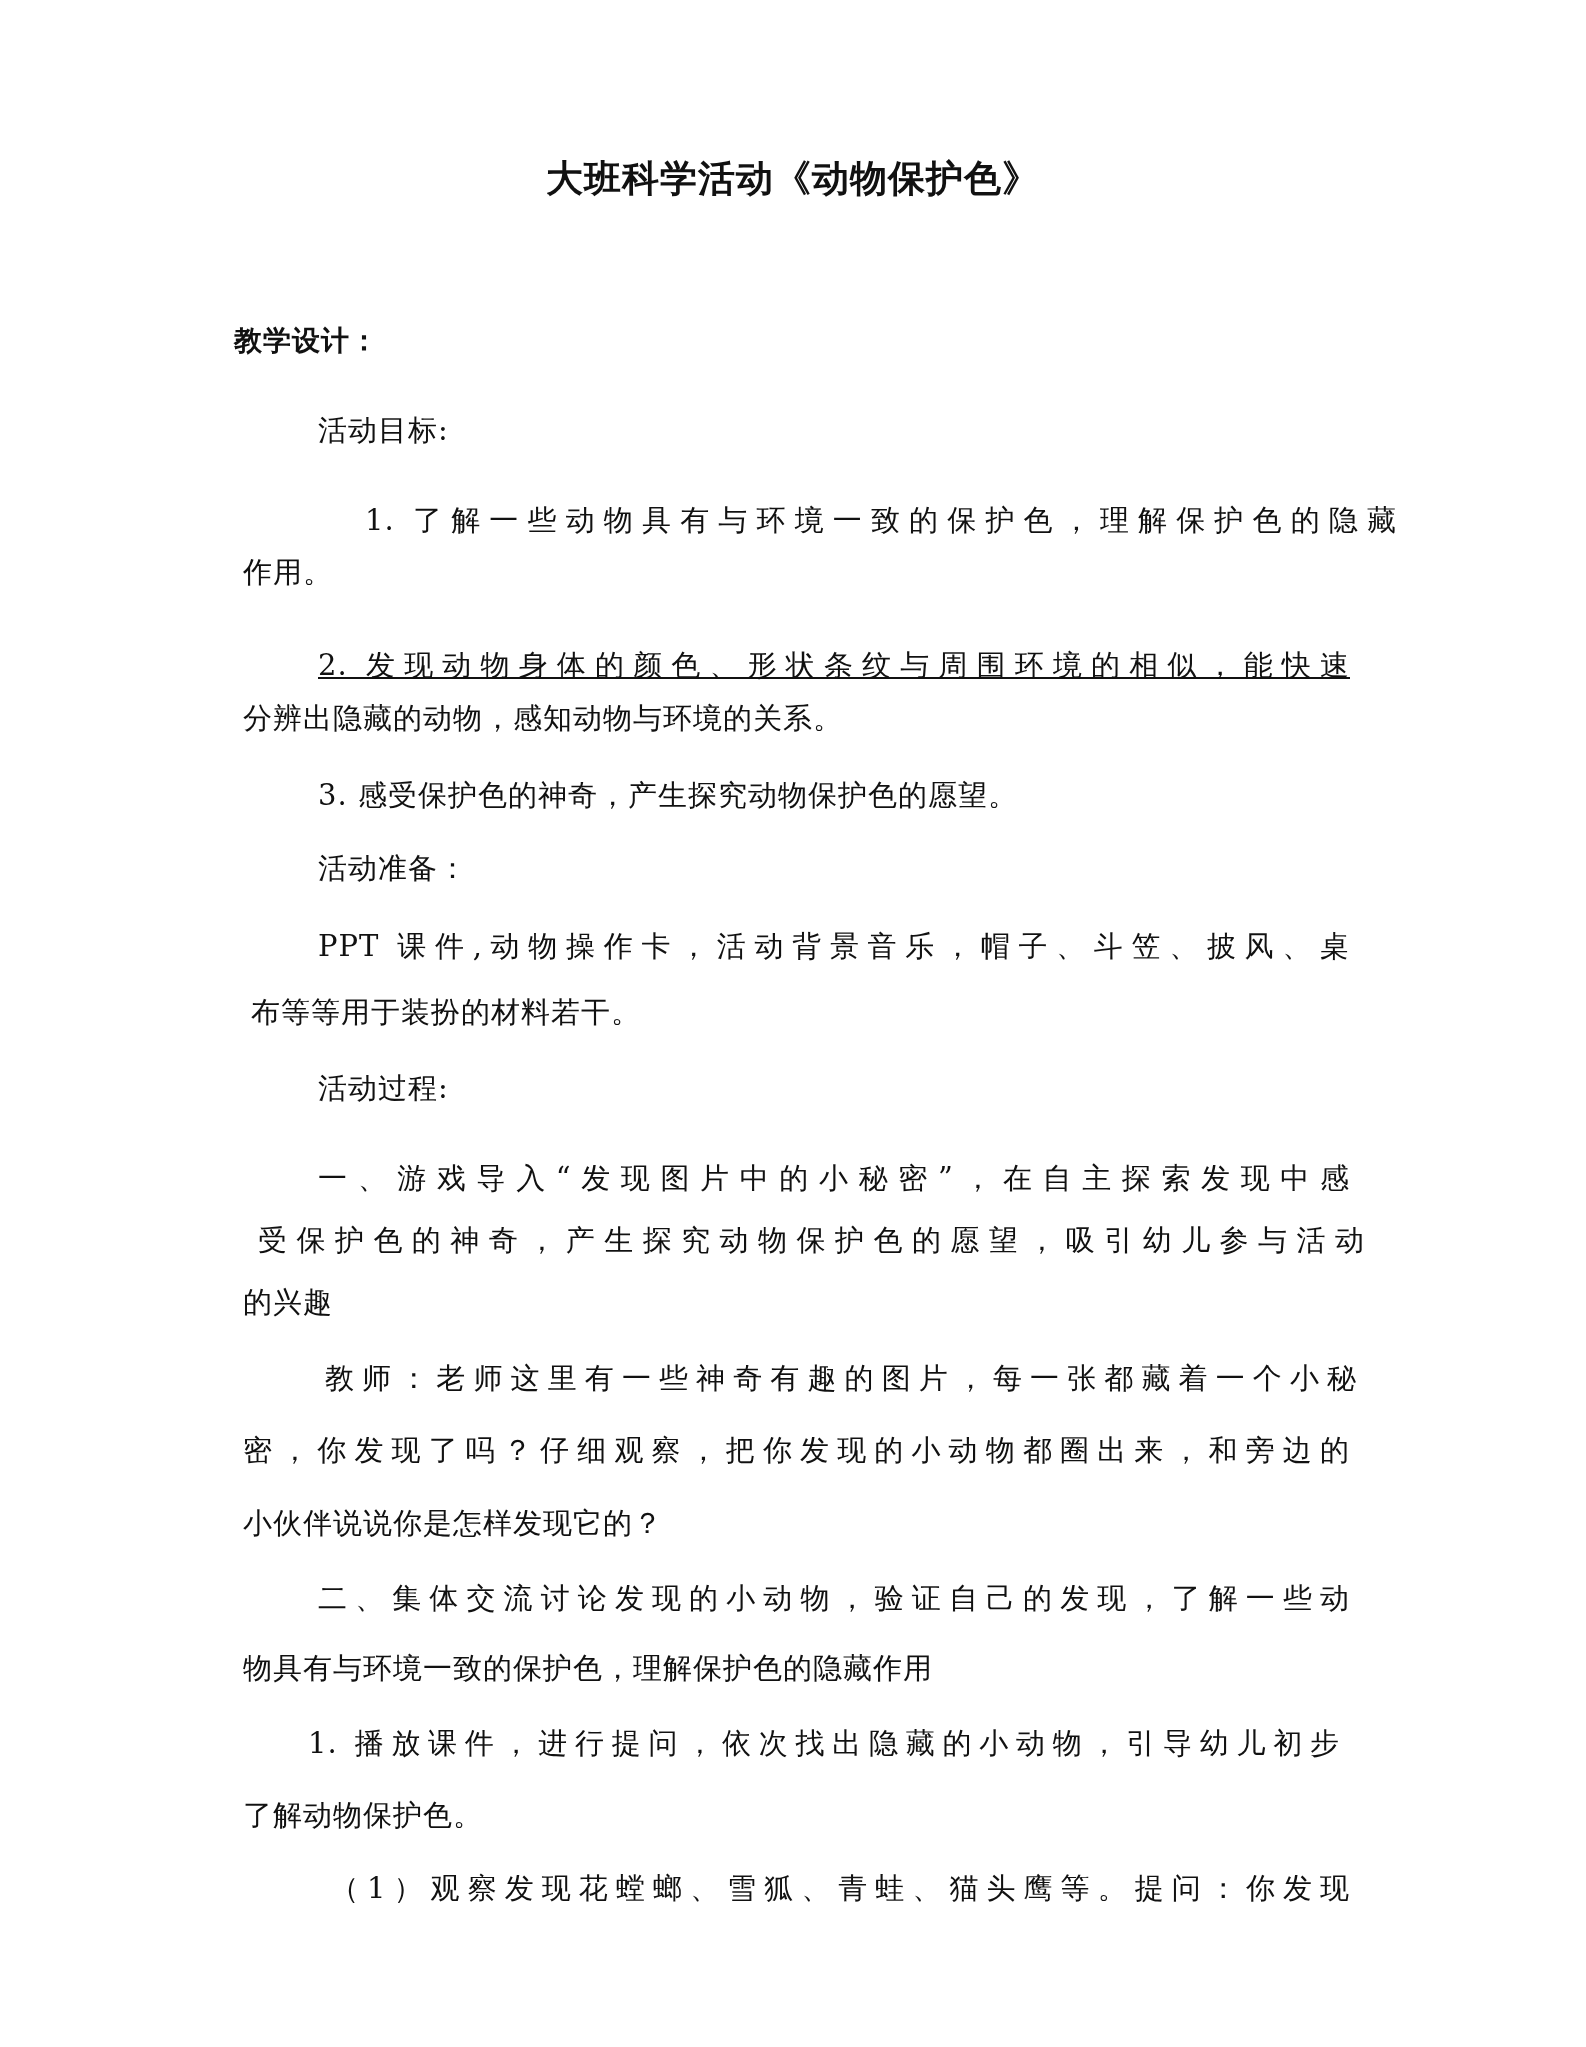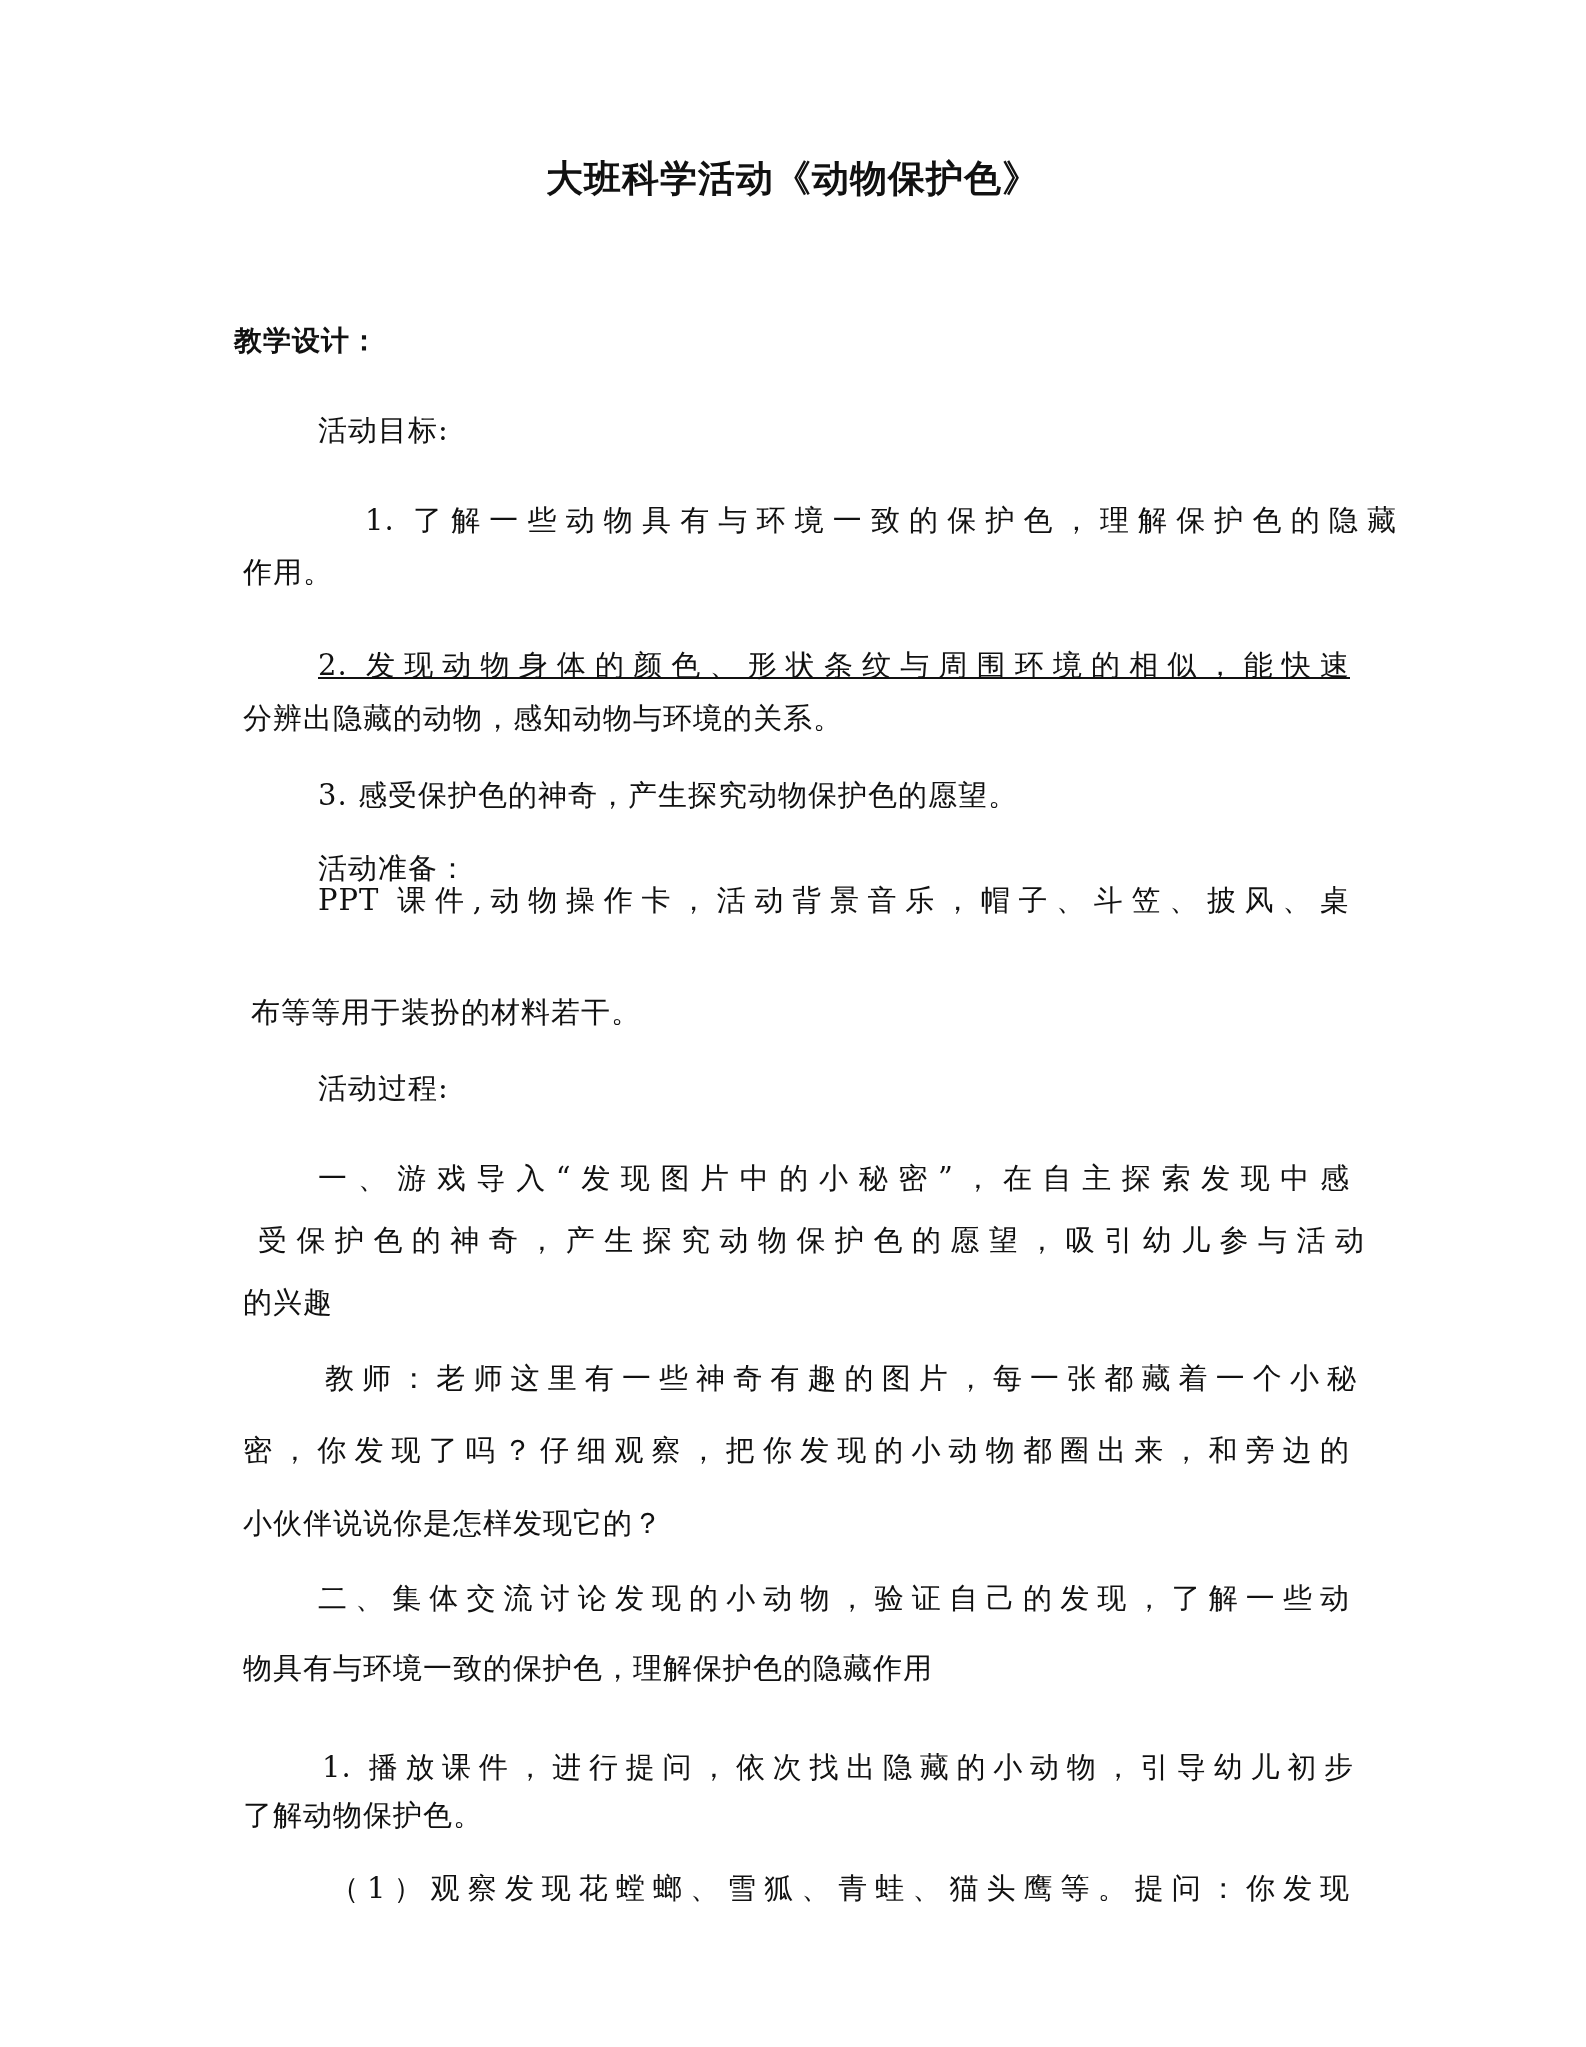--- a/index.html
+++ b/index.html
@@ -19,27 +19,27 @@
 <div class="line bold" style="left:234px; top:323px; font-size:28px;font-family:Liberation Mono, monospace;">教学设计：</div>
 
 <div id="body-lines">
     <div class="line" style="left: 318px; top: 410px;">活动目标:</div>
     <div class="line justify" style="left: 318px; top: 500px; width: 1032px; margin-left: 47px;">1. 了解一些动物具有与环境一致的保护色，理解保护色的隐藏</div>
     <div class="line" style="left: 243px; top: 552px;">作用。</div>
     <div class="line justify" style="left: 318px; top: 645px; width: 1032px; text-decoration: underline;">2. 发现动物身体的颜色、形状条纹与周围环境的相似，能快速</div>
     <div class="line" style="left: 243px; top: 698px;">分辨出隐藏的动物，感知动物与环境的关系。</div>
     <div class="line" style="left: 318px; top: 775px;">3. 感受保护色的神奇，产生探究动物保护色的愿望。</div>
     <div class="line" style="left: 318px; top: 848px;">活动准备：</div>
-    <div class="line justify" style="left: 318px; top: 880px; width: 1032px;">PPT 课件,动物操作卡，活动背景音乐，帽子、斗笠、披风、桌</div>
+    <div class="line justify" style="left: 318px; top: 926px; width: 1032px;">PPT 课件,动物操作卡，活动背景音乐，帽子、斗笠、披风、桌</div>
     <div class="line" style="left: 243px; top: 992px; margin-left: 8px;">布等等用于装扮的材料若干。</div>
     <div class="line" style="left: 318px; top: 1068px;">活动过程:</div>
     <div class="line justify" style="left: 318px; top: 1158px; width: 1032px;">一、游戏导入“发现图片中的小秘密”，在自主探索发现中感</div>
     <div class="line justify" style="left: 243px; top: 1220px; width: 1107px; margin-left: 15px;">受保护色的神奇，产生探究动物保护色的愿望，吸引幼儿参与活动</div>
     <div class="line" style="left: 243px; top: 1282px;">的兴趣</div>
     <div class="line justify" style="left: 325px; top: 1358px; width: 1032px;">教师：老师这里有一些神奇有趣的图片，每一张都藏着一个小秘</div>
     <div class="line justify" style="left: 243px; top: 1430px; width: 1107px;">密，你发现了吗？仔细观察，把你发现的小动物都圈出来，和旁边的</div>
     <div class="line" style="left: 243px; top: 1503px;">小伙伴说说你是怎样发现它的？</div>
     <div class="line justify" style="left: 318px; top: 1578px; width: 1032px;">二、集体交流讨论发现的小动物，验证自己的发现，了解一些动</div>
     <div class="line" style="left: 243px; top: 1648px;">物具有与环境一致的保护色，理解保护色的隐藏作用</div>
-    <div class="line justify" style="left: 322px; top: 1723px; width: 1032px; margin-top: 24px;">1. 播放课件，进行提问，依次找出隐藏的小动物，引导幼儿初步</div>
+    <div class="line justify" style="left: 308px; top: 1723px; width: 1032px;">1. 播放课件，进行提问，依次找出隐藏的小动物，引导幼儿初步</div>
     <div class="line" style="left: 243px; top: 1795px;">了解动物保护色。</div>
     <div class="line justify" style="left: 330px; top: 1868px; width: 1020px;">（1）观察发现花螳螂、雪狐、青蛙、猫头鹰等。提问：你发现</div>
   </div>
 
 </body></html>

